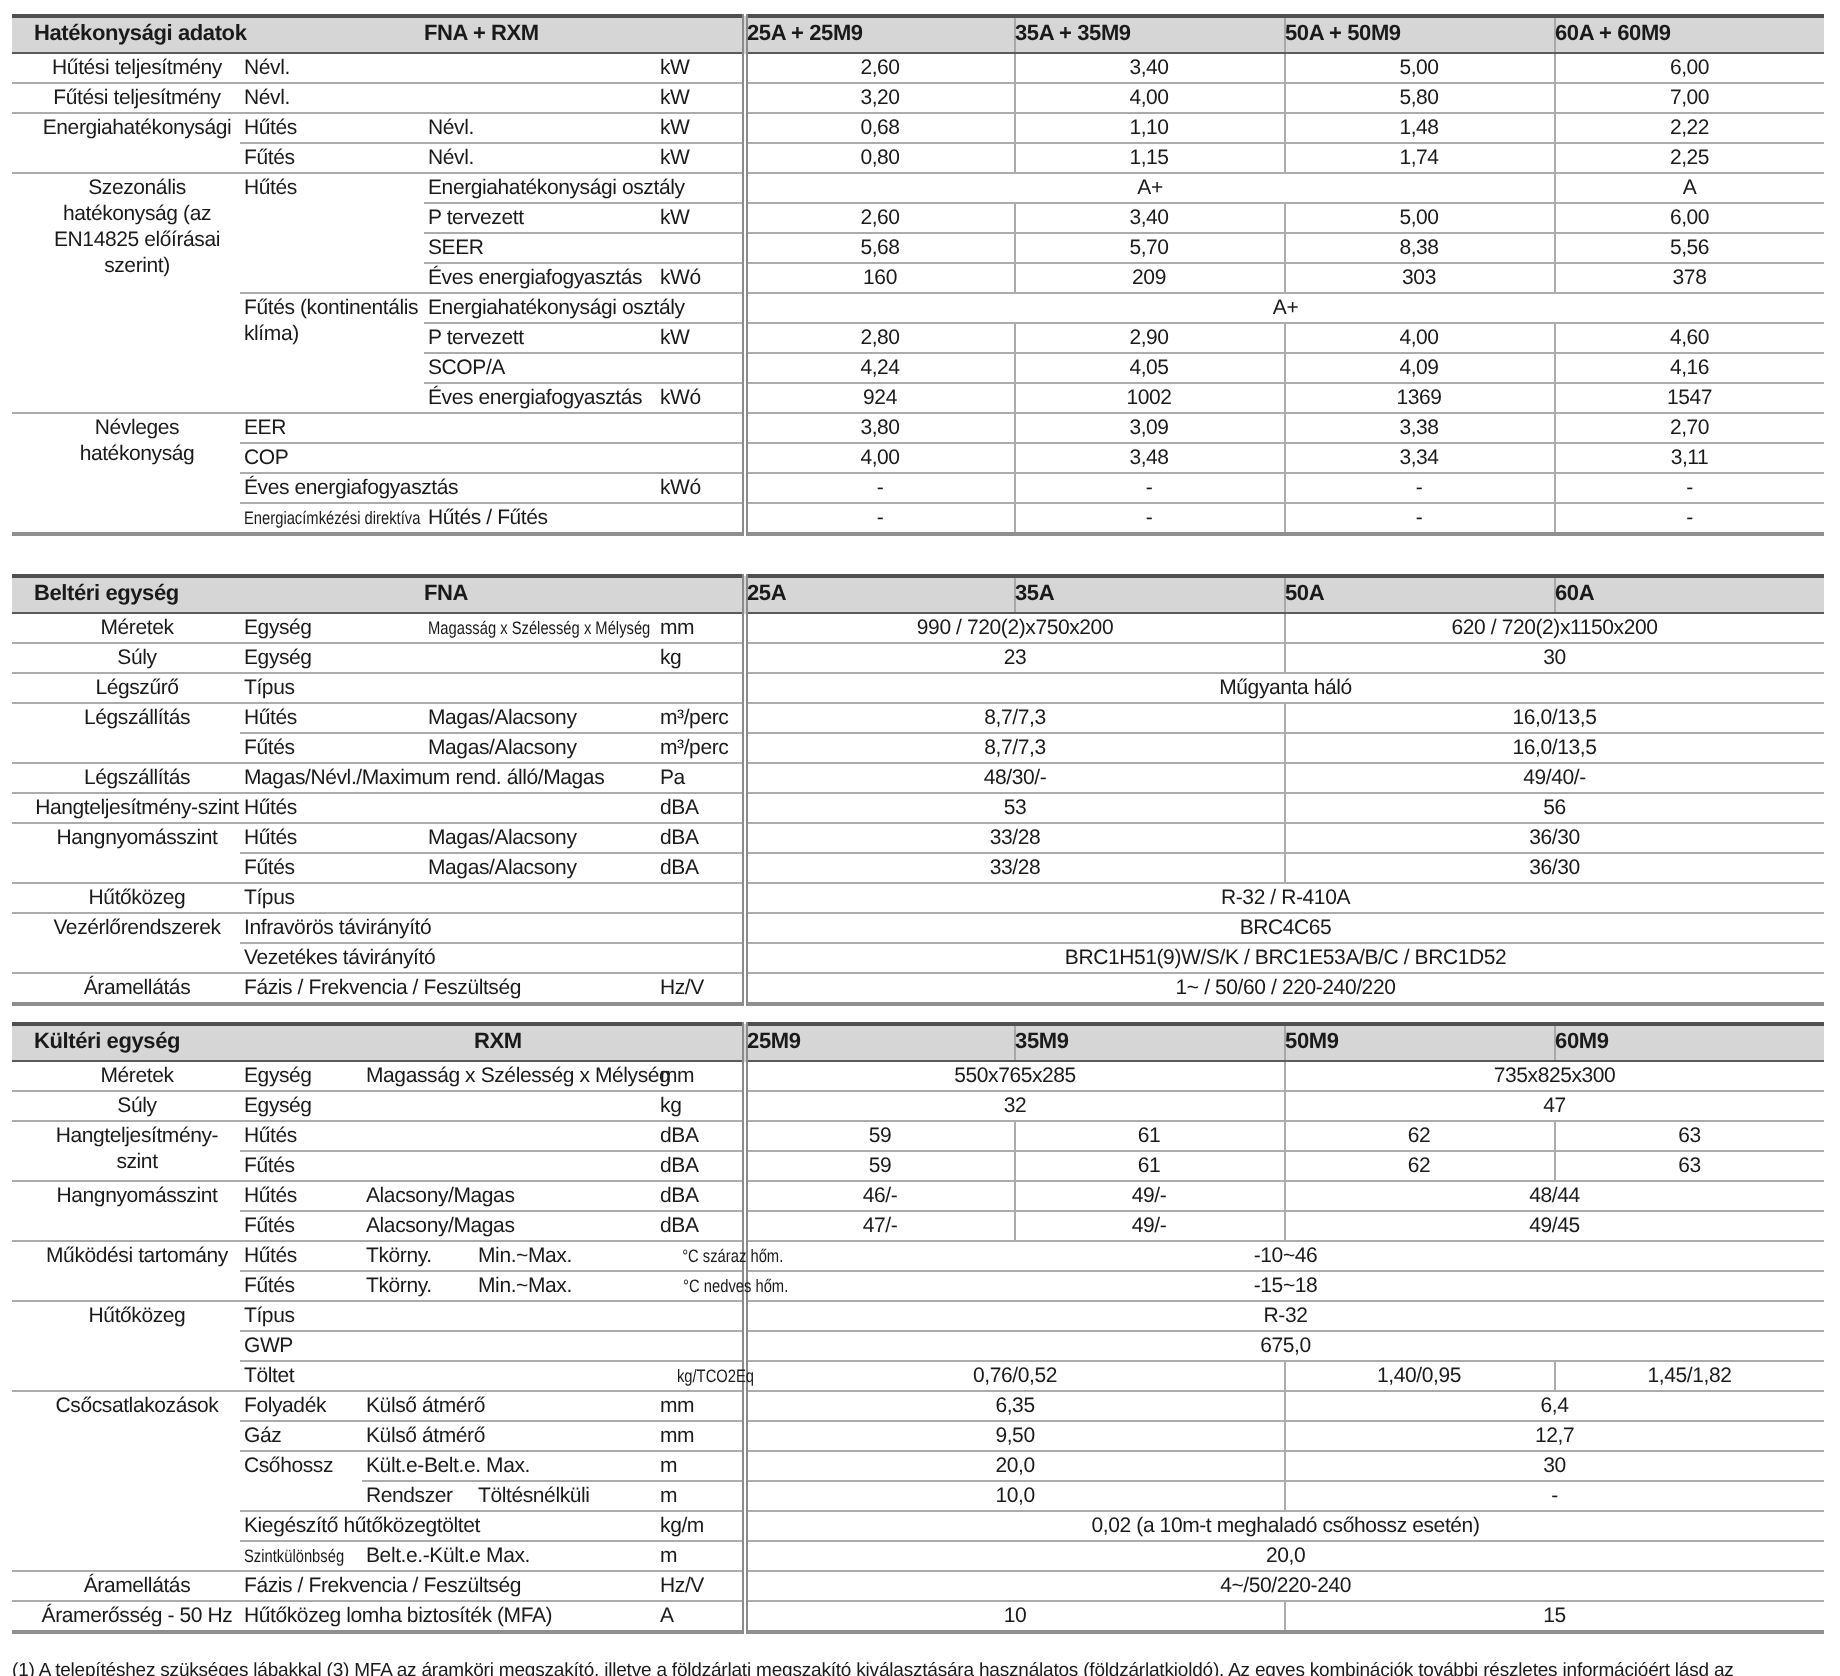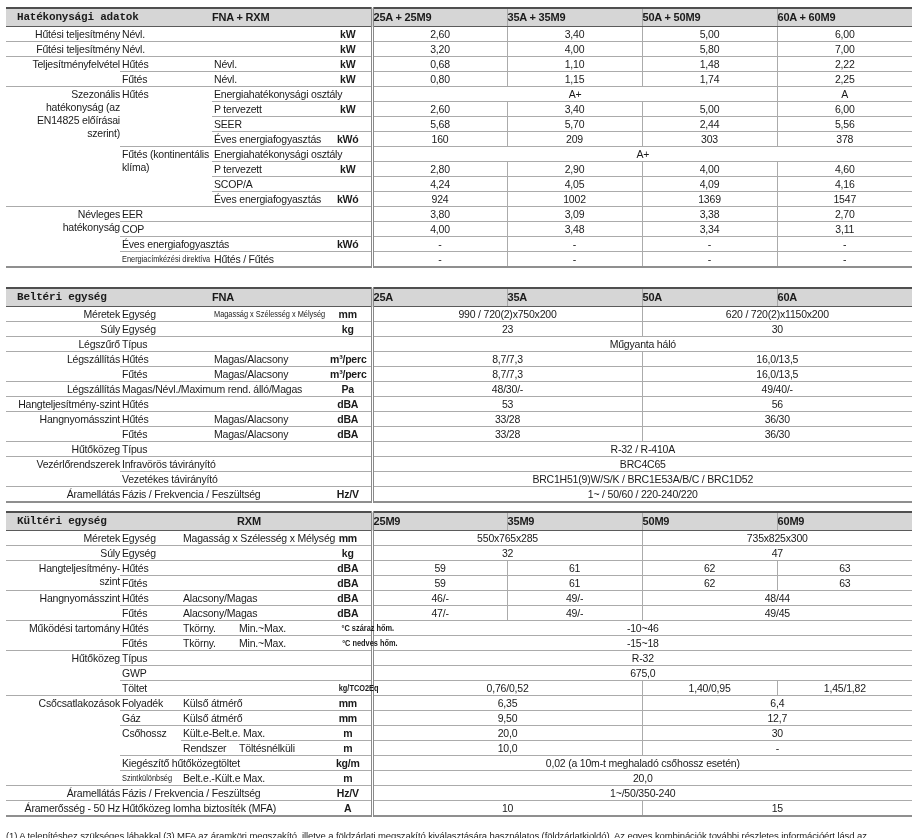--- a/index.html
+++ b/index.html
@@ -5,27 +5,27 @@
   html,body{margin:0;padding:0;background:#fff;}
   body{width:920px;height:838px;font-family:"Liberation Sans",sans-serif;color:#1a1a1a;overflow:hidden;}
   .wrap{padding:7px 7px 0 6px;}
   section{margin:0 0 19px 0;}
   table{border-collapse:collapse;table-layout:fixed;width:906px;
         border-top:2px solid #4f4f4f;border-bottom:2px solid #8f8f8f;}
   th,td{padding:0;vertical-align:middle;font-size:10.5px;line-height:13px;
         letter-spacing:-0.2px;white-space:nowrap;overflow:visible;}
   thead th{background:#d6d6d6;font-weight:bold;font-size:11px;height:17px;
            border-bottom:1.5px solid #5a5a5a;}
-  th.title{text-align:left;padding-left:11px;font-family:Liberation Mono, monospace;}
+  th.title{text-align:left;padding-left:11px;}
   th.model{text-align:left;padding-right:5px;}
   th.colhead{text-align:left;border-left:1px solid #a8a8a8;}
   td{height:14px;border-bottom:1px solid #ababab;}
-  td.l1{padding-left:11px;text-align:right;}
+  td.l1{padding-left:11px;text-align:center;}
   td.l2,td.l3,td.l4{padding-left:2px;text-align:left;}
-  td.u{text-align:center;padding-right:5px;font-weight:bold;}
+  td.u{text-align:left;padding-right:5px;font-weight:normal;}
   td.v{text-align:center;border-left:1px solid #ababab;}
   .dsep{border-left:3px double #8a8a8a !important;}
   td.pre{white-space:pre;vertical-align:top;padding-top:1px;}
   td[rowspan]{vertical-align:top;padding-top:1px;}
   .cnd{display:inline-block;font-size:9px;letter-spacing:0;
        transform:scaleX(0.82);transform-origin:left center;white-space:nowrap;}
   td.u .cnd{transform-origin:right center;}
   [data-name="indoor-unit-section"]{margin-bottom:8px;}
   [data-name="outdoor-unit-section"]{margin-bottom:12px;}
   .footnote{margin:6px 0 0 0;font-size:9.5px;line-height:13px;letter-spacing:-0.1px;
@@ -71,21 +71,21 @@
           <tr>
             <td class="l1" data-name="row-label">Fűtési teljesítmény</td>
             <td class="l2" colspan="2" data-name="row-label">Névl.</td>
             <td class="u" data-name="unit-label">kW</td>
             <td class="v dsep" data-name="spec-value">3,20</td>
             <td class="v" data-name="spec-value">4,00</td>
             <td class="v" data-name="spec-value">5,80</td>
             <td class="v" data-name="spec-value">7,00</td>
           </tr>
           <tr>
-            <td class="l1" rowspan="2" data-name="row-label">Teljesítményfelvétel</td>
+            <td class="l1" rowspan="2" data-name="row-label">Energiahatékonysági</td>
             <td class="l2" data-name="row-label">Hűtés</td>
             <td class="l3" data-name="row-label">Névl.</td>
             <td class="u" data-name="unit-label">kW</td>
             <td class="v dsep" data-name="spec-value">0,68</td>
             <td class="v" data-name="spec-value">1,10</td>
             <td class="v" data-name="spec-value">1,48</td>
             <td class="v" data-name="spec-value">2,22</td>
           </tr>
           <tr>
             <td class="l2" data-name="row-label">Fűtés</td>
@@ -111,21 +111,21 @@
             <td class="u" data-name="unit-label">kW</td>
             <td class="v dsep" data-name="spec-value">2,60</td>
             <td class="v" data-name="spec-value">3,40</td>
             <td class="v" data-name="spec-value">5,00</td>
             <td class="v" data-name="spec-value">6,00</td>
           </tr>
           <tr>
             <td class="l3" colspan="2" data-name="row-label">SEER</td>
             <td class="v dsep" data-name="spec-value">5,68</td>
             <td class="v" data-name="spec-value">5,70</td>
-            <td class="v" data-name="spec-value">2,44</td>
+            <td class="v" data-name="spec-value">8,38</td>
             <td class="v" data-name="spec-value">5,56</td>
           </tr>
           <tr>
             <td class="l3" data-name="row-label">Éves energiafogyasztás</td>
             <td class="u" data-name="unit-label">kWó</td>
             <td class="v dsep" data-name="spec-value">160</td>
             <td class="v" data-name="spec-value">209</td>
             <td class="v" data-name="spec-value">303</td>
             <td class="v" data-name="spec-value">378</td>
           </tr>
@@ -445,21 +445,21 @@
           <tr>
             <td class="l2" data-name="row-label"><span class="cnd" data-name="condensed-text">Szintkülönbség</span></td>
             <td class="l3" colspan="2" data-name="row-label">Belt.e.-Kült.e Max.</td>
             <td class="u" data-name="unit-label">m</td>
             <td class="v dsep" colspan="4" data-name="spec-value">20,0</td>
           </tr>
           <tr>
             <td class="l1" data-name="row-label">Áramellátás</td>
             <td class="l2" colspan="3" data-name="row-label">Fázis / Frekvencia / Feszültség</td>
             <td class="u" data-name="unit-label">Hz/V</td>
-            <td class="v dsep" colspan="4" data-name="spec-value">1~/50/350-240</td>
+            <td class="v dsep" colspan="4" data-name="spec-value">4~/50/220-240</td>
           </tr>
           <tr>
             <td class="l1" data-name="row-label">Áramerősség - 50 Hz</td>
             <td class="l2" colspan="3" data-name="row-label">Hűtőközeg lomha biztosíték (MFA)</td>
             <td class="u" data-name="unit-label">A</td>
             <td class="v dsep" colspan="2" data-name="spec-value">10</td>
             <td class="v" colspan="2" data-name="spec-value">15</td>
           </tr>
         </tbody>
       </table>

